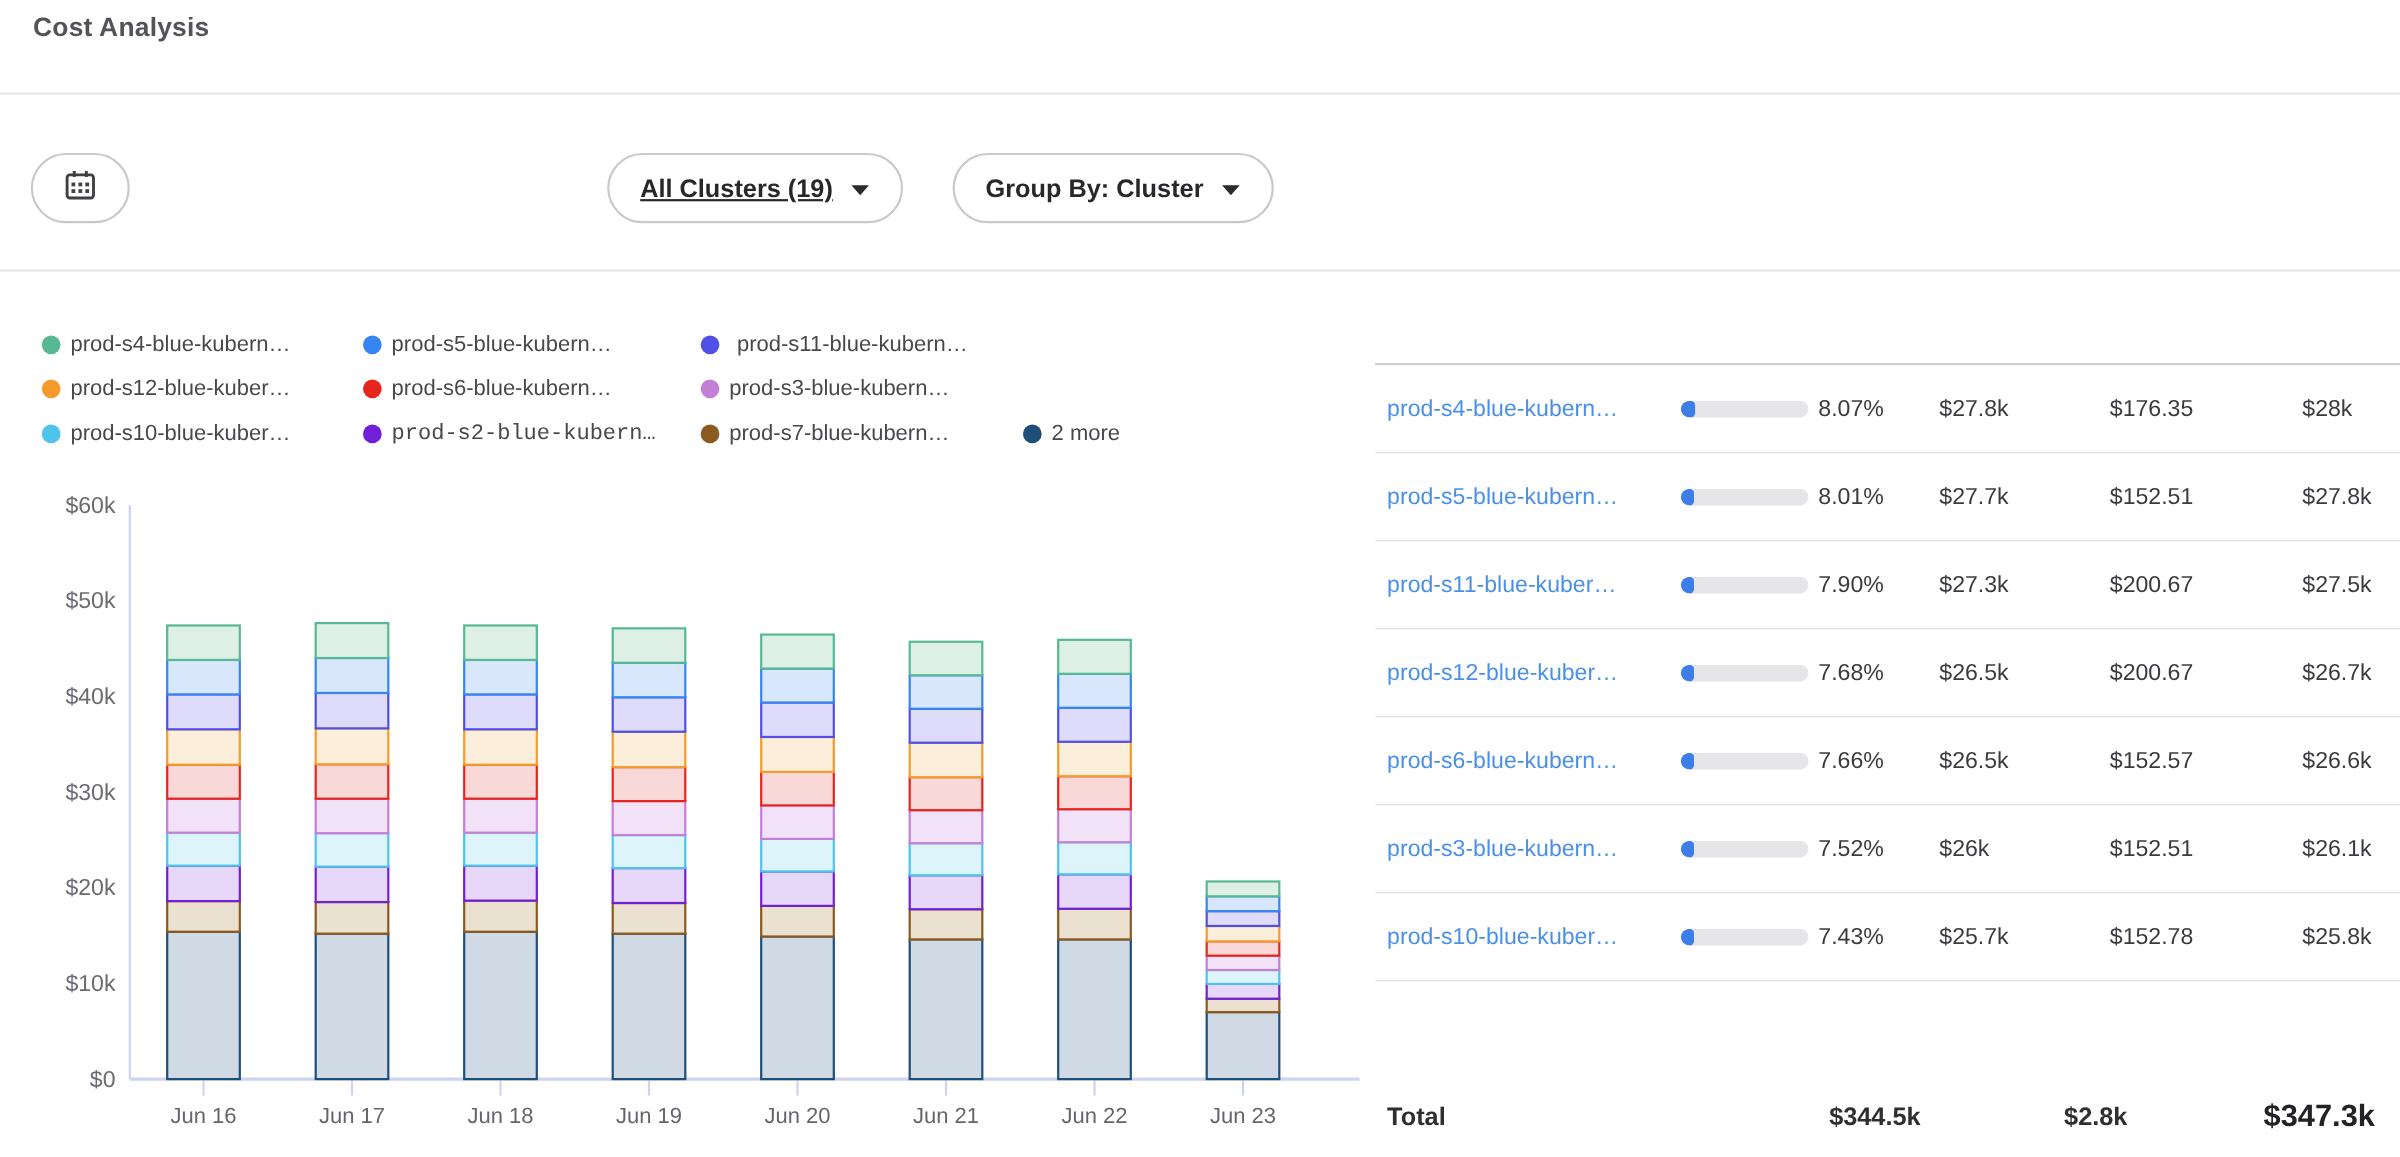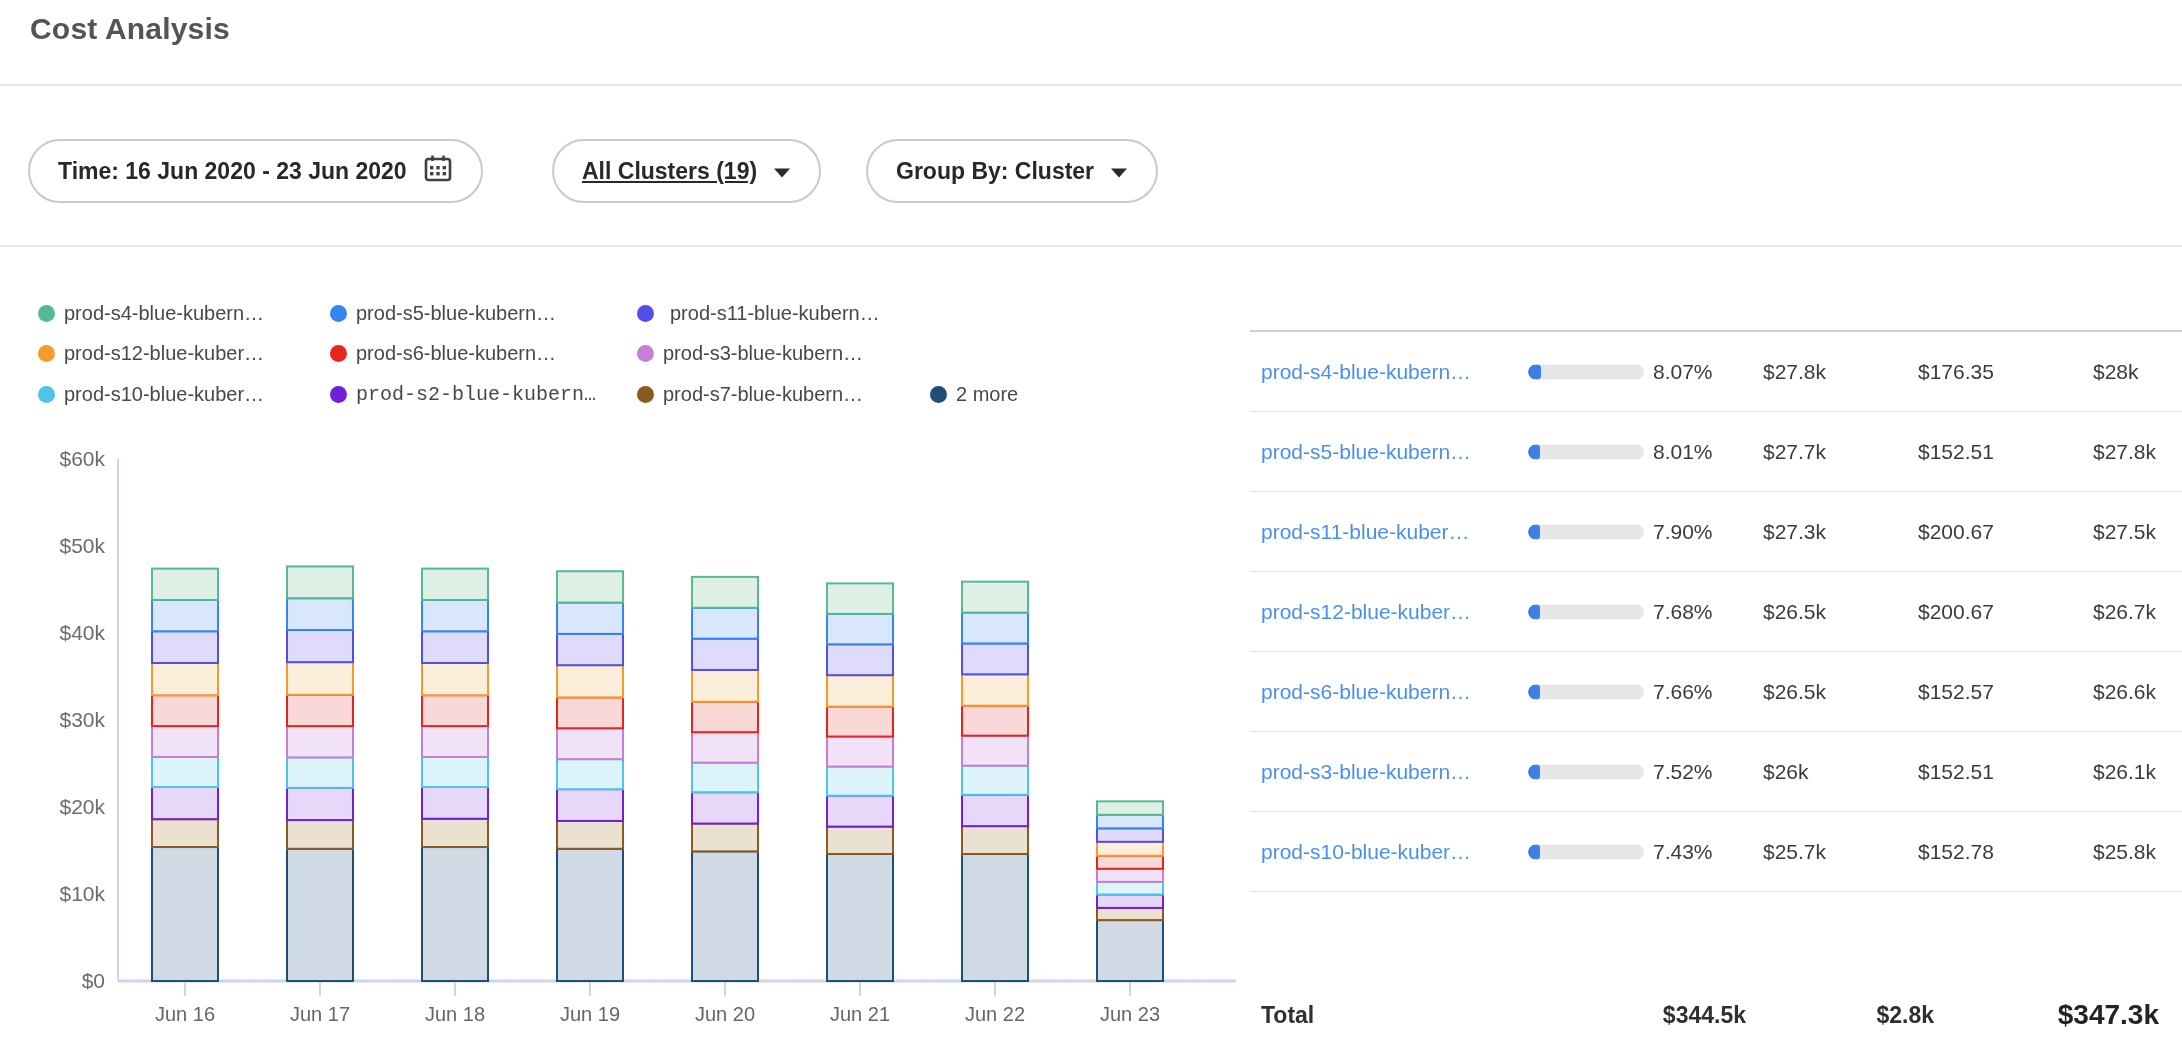--- a/index.html
+++ b/index.html
@@ -1,20 +1,20 @@
 <!DOCTYPE html>
 <html><head>
 <meta charset="utf-8">
 <style>
   * { box-sizing: border-box; }
   html,body { margin:0; padding:0; background:#fff; }
   body { font-family:"Liberation Sans", sans-serif; color:#3a3a40; }
   .page { position:relative; width:2182px; height:1052px; background:#fff; overflow:hidden; }
 
-  .page-title { position:absolute; left:30px; top:12px; font-size:30px; font-weight:700; color:#53535a; letter-spacing:.2px; }
+  .page-title { position:absolute; left:30px; top:12px; font-size:24px; font-weight:700; color:#53535a; letter-spacing:.2px; }
   .hr { position:absolute; left:0; right:0; height:0; border-top:2px solid #e6e6e8; }
   .hr-top { top:84px; }
   .hr-filters { top:245px; }
 
   .pill { position:absolute; top:139px; height:64px; display:inline-flex; align-items:center; gap:16px;
           padding:0 28px; border:2px solid #c9c9cc; border-radius:34px; background:#fff;
           font-size:23px; font-weight:700; color:#28282c; cursor:pointer; white-space:nowrap; }
   .pill-time { left:28px; }
   .pill-clusters { left:552px;text-decoration:underline; }
   .pill-groupby { left:866px; }
@@ -65,21 +65,20 @@
 </style>
 </head>
 <body>
 
 <div class="page">
 
   <div class="page-title">Cost Analysis</div>
   <div class="hr hr-top"></div>
 
   <button class="pill pill-time">
-    <span>Time: 16 Jun 2020 - 23 Jun 2020</span>
     <span>
       <svg width="30" height="30" viewBox="0 0 30 30">
         <rect x="3" y="6" width="24" height="21" rx="2.5" fill="none" stroke="#3f3f45" stroke-width="2.6"></rect>
         <line x1="9.5" y1="2.5" x2="9.5" y2="8" stroke="#3f3f45" stroke-width="2.6"></line>
         <line x1="20.5" y1="2.5" x2="20.5" y2="8" stroke="#3f3f45" stroke-width="2.6"></line>
         <g fill="#3f3f45">
           <rect x="7" y="13" width="3.4" height="3.4"></rect>
             <rect x="13.3" y="13" width="3.4" height="3.4"></rect>
             <rect x="19.6" y="13" width="3.4" height="3.4"></rect>
           <rect x="7" y="19" width="3.4" height="3.4"></rect>

